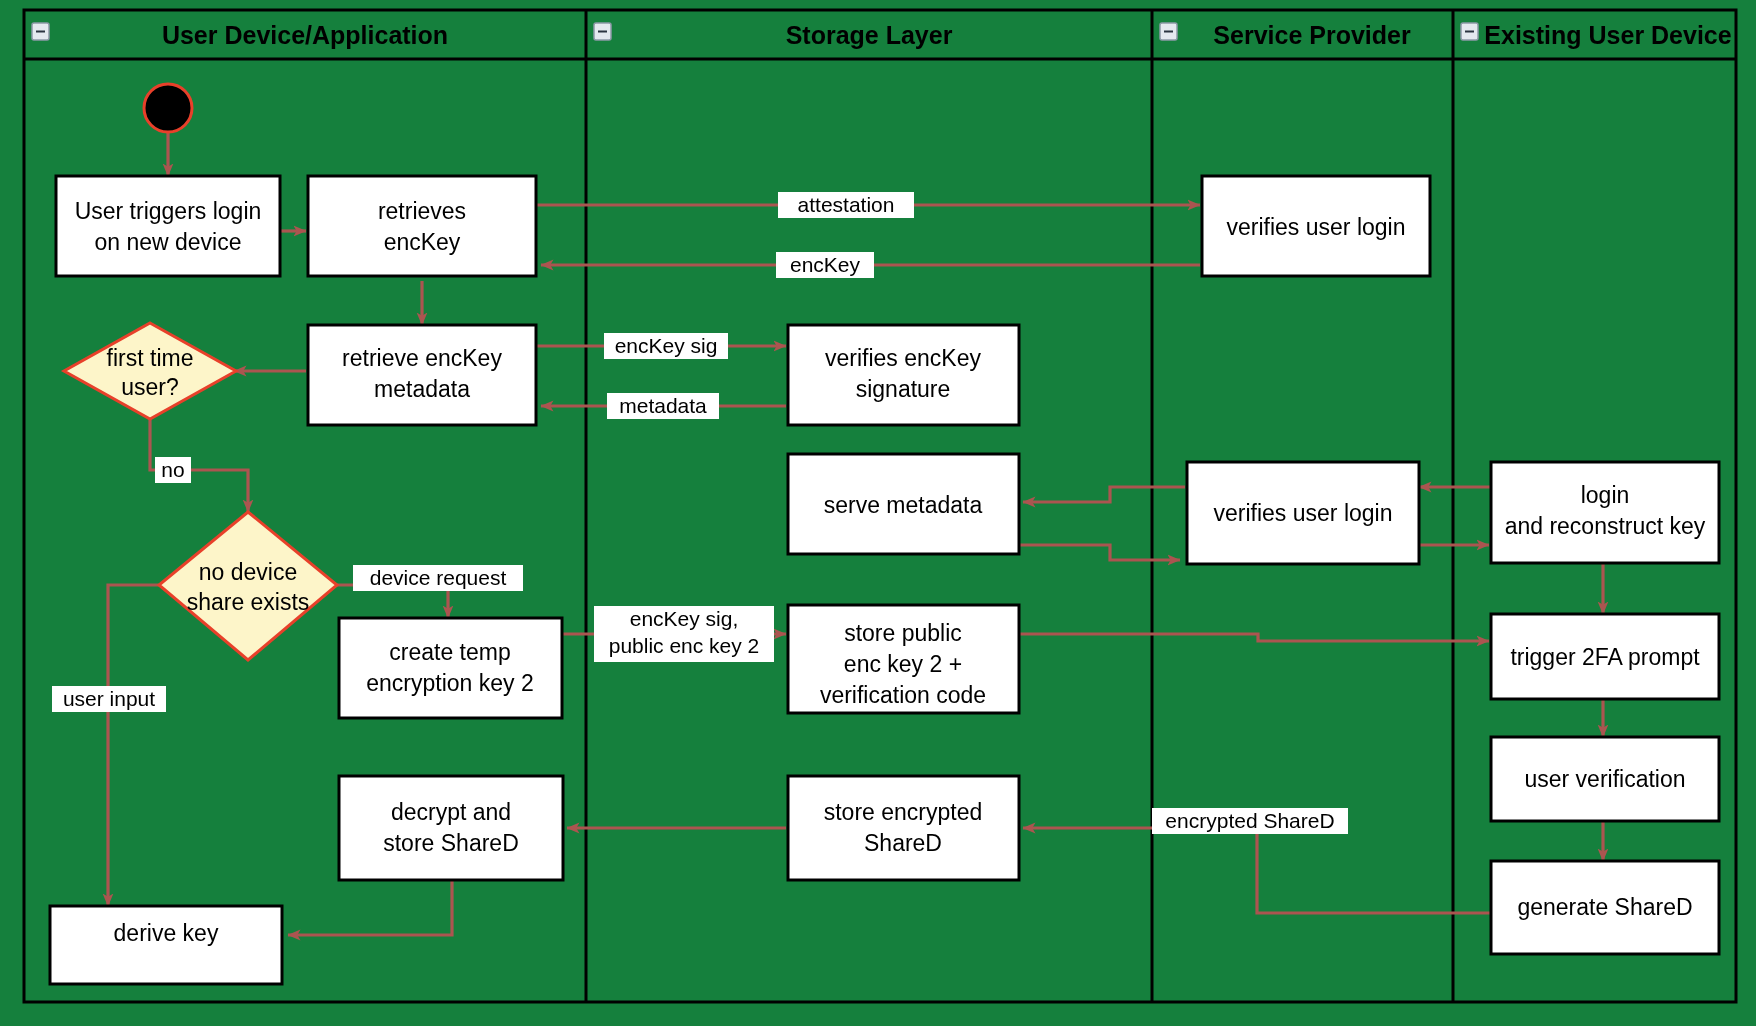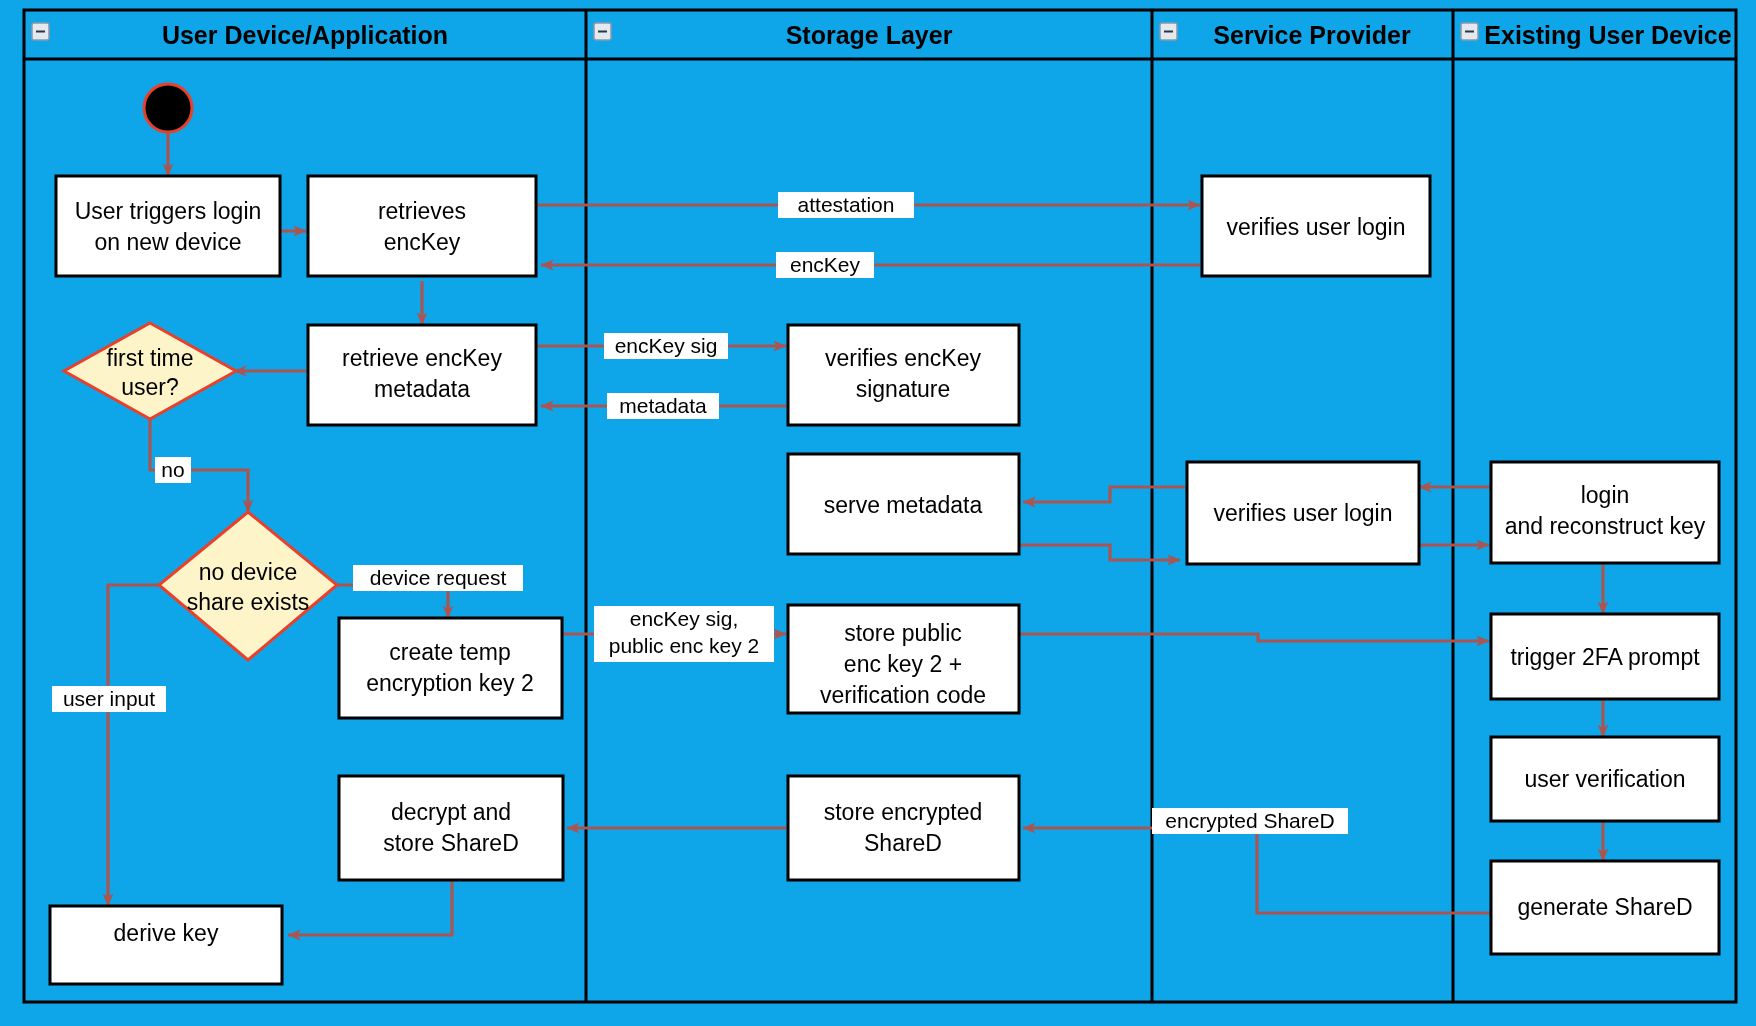--- a/index.html
+++ b/index.html
@@ -5,21 +5,21 @@
   html, body {
     margin: 0;
     padding: 0;
     background: #ffffff;
     font-family: "Liberation Sans", sans-serif;
   }
   #stage {
     position: relative;
     width: 1756px;
     height: 1026px;
-    background: #0ea5e9;
+    background: #15803d;
     overflow: hidden;
   }
   svg.diagram {
     position: absolute;
     left: 0;
     top: 0;
     width: 1756px;
     height: 1026px;
     display: block;
   }

